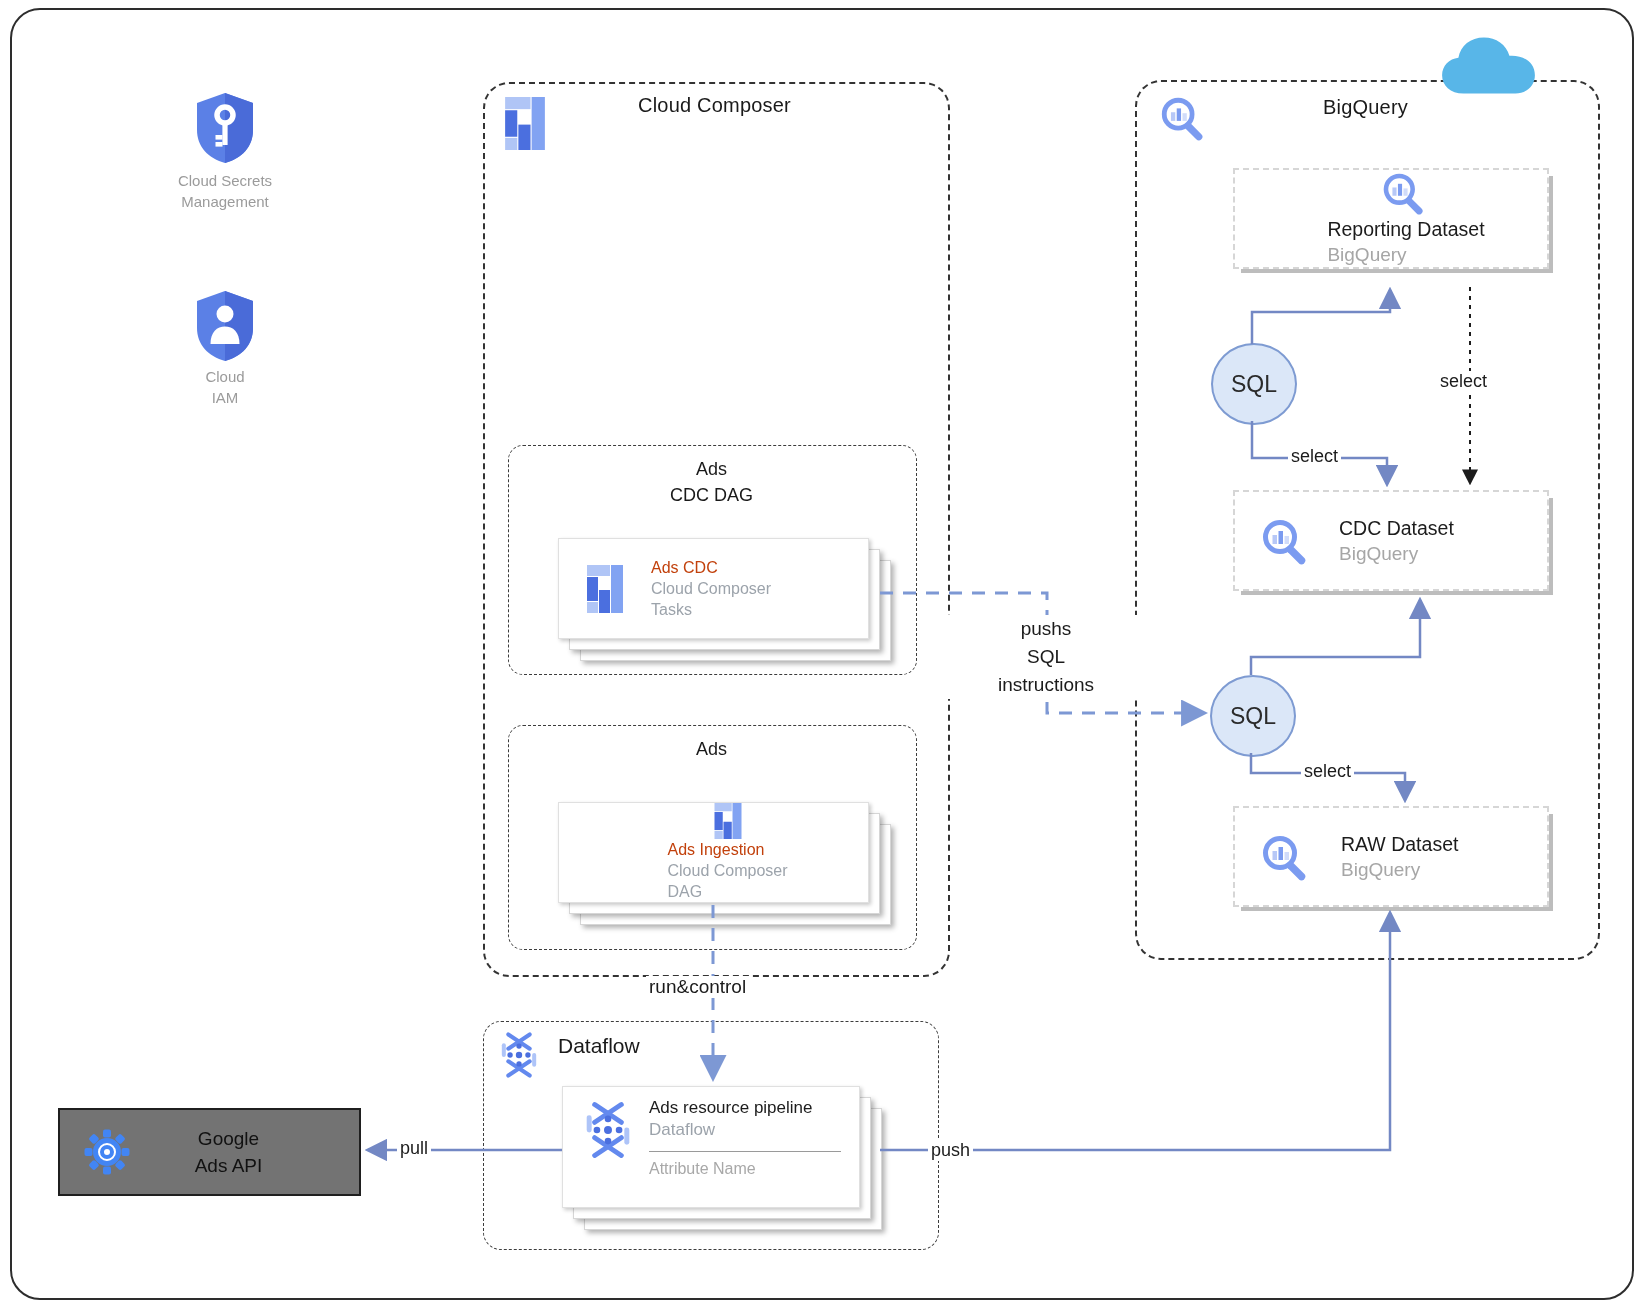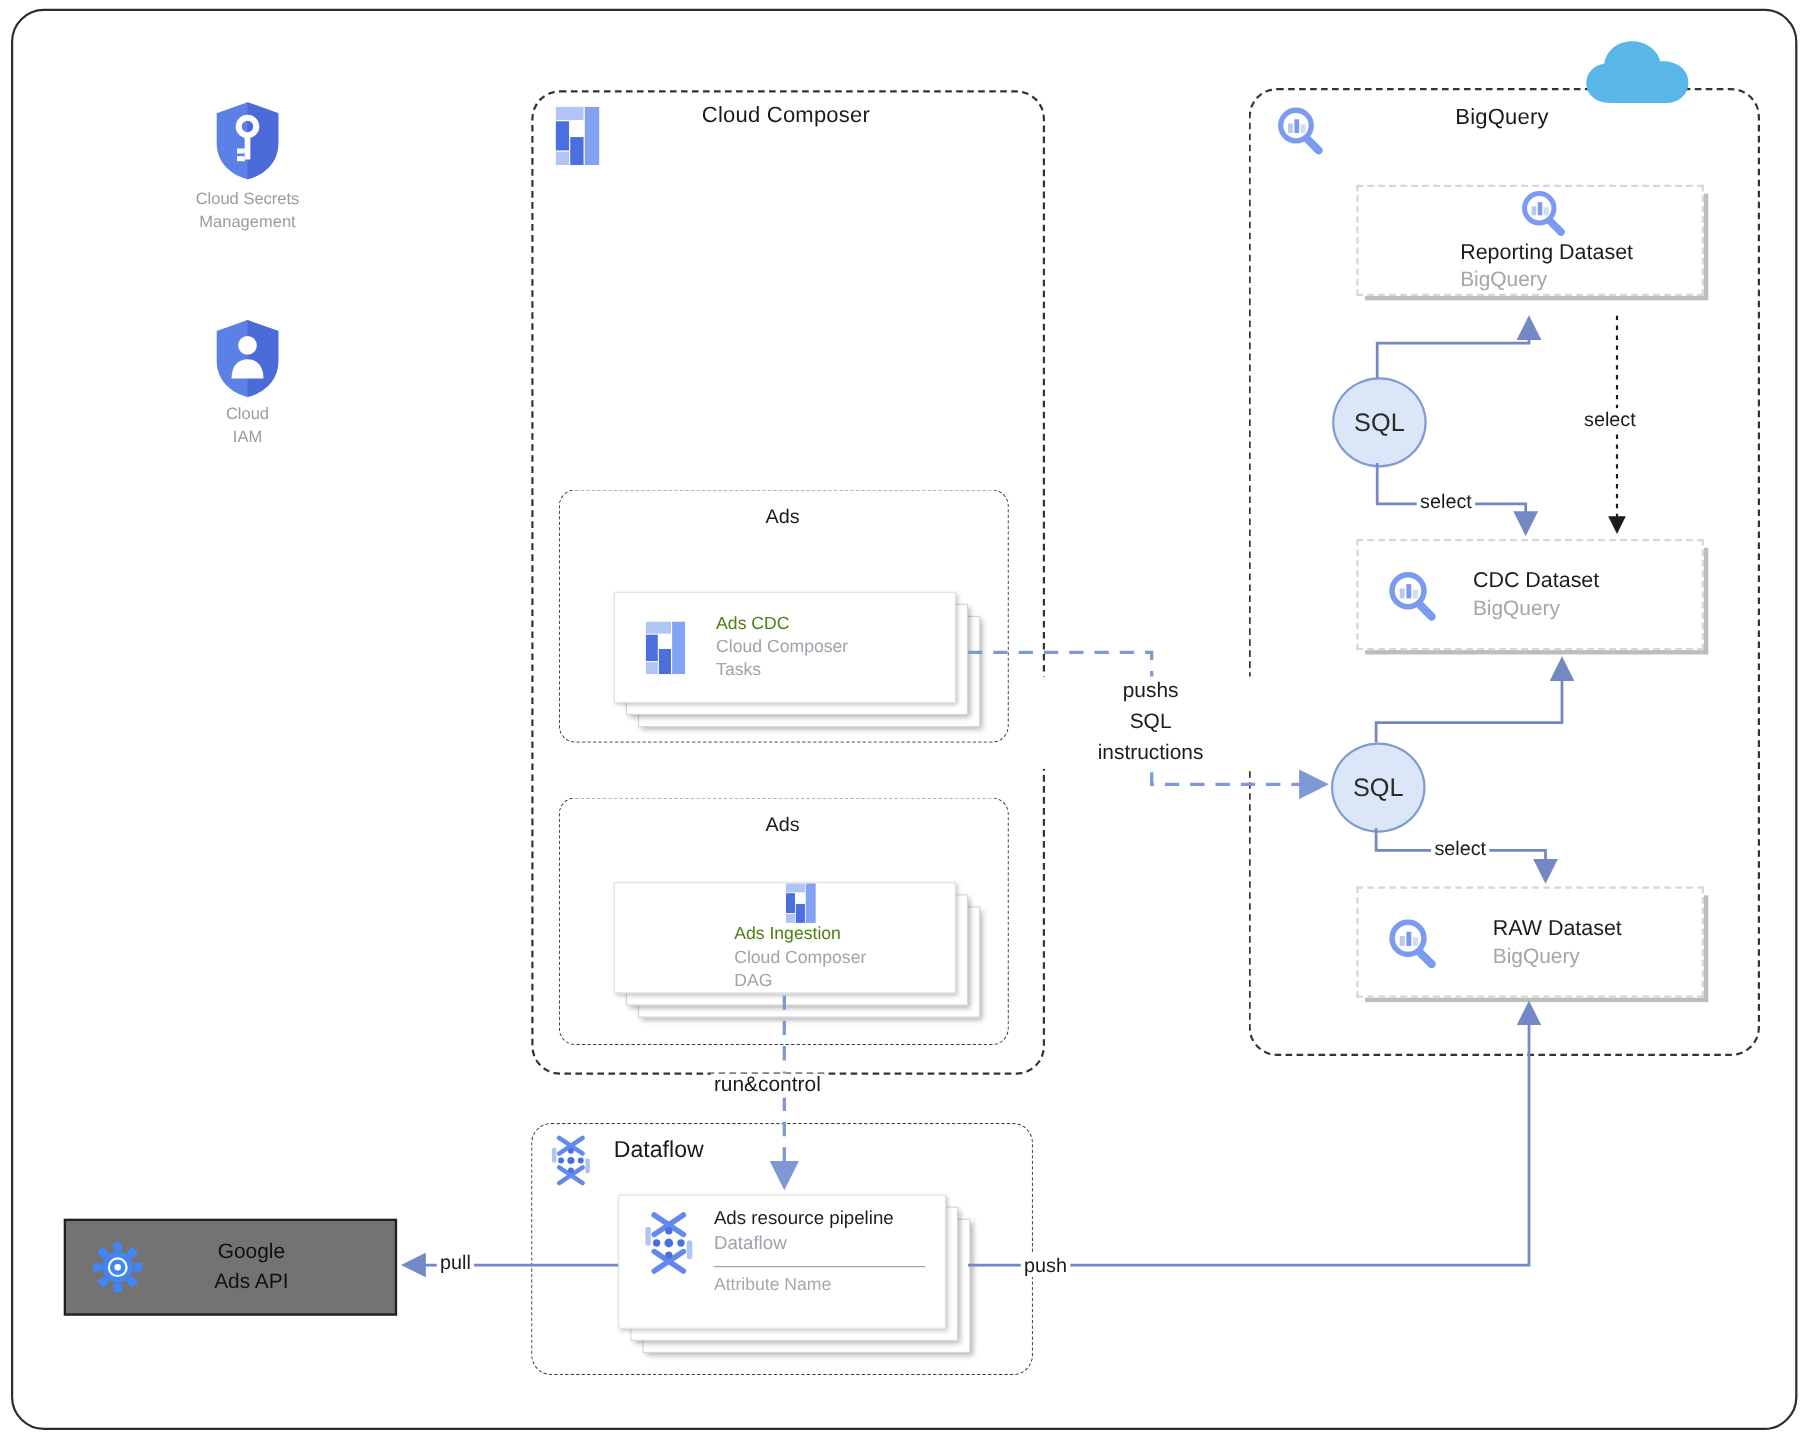--- a/index.html
+++ b/index.html
@@ -8,21 +8,21 @@
   .abs{position:absolute;}
   .outer-frame{left:10px;top:8px;width:1620px;height:1288px;border:2.5px solid #2d2d2d;border-radius:30px;background:#fff;}
   .dashed-container{border:2px dashed #333;border-radius:26px;background:transparent;z-index:2;}
   .dashed-sub{border:1.8px dashed #3c3c3c;border-radius:15px;z-index:2;}
   .container-title{font-size:20px;color:#1a1a1a;text-align:center;letter-spacing:.2px;}
   .sub-title{font-size:18px;color:#1a1a1a;text-align:center;line-height:26px;}
   .icon-label{font-size:15px;color:#9b9b9b;text-align:center;line-height:21px;}
   .stack-wrap{z-index:3;}
   .stack-layer{position:absolute;background:#fff;border:1px solid #d6d6d6;box-shadow:3px 3px 5px rgba(0,0,0,.30);}
   .card-main{position:absolute;background:#fff;border:1px solid #e0e0e0;box-shadow:2px 2px 4px rgba(0,0,0,.22);display:flex;align-items:center;}
-  .card-title{font-size:16px;color:#4d7c0f;line-height:21px;}
+  .card-title{font-size:16px;color:#c2410c;line-height:21px;}
   .card-sub{font-size:16px;color:#9ca3ab;line-height:21px;}
   .dataset-card{background:#fff;border:2px dashed #d6d6d6;box-shadow:6px 6px 0 -2px #bdbdbd;display:flex;align-items:center;z-index:3;}
   .ds-title{font-size:19.5px;color:#1c1c1c;line-height:26px;}
   .ds-sub{font-size:19px;color:#a6a6a6;line-height:25px;}
   .sql-node{border-radius:50%;background:#dbe7f8;border:2px solid #7e9bd2;display:flex;align-items:center;justify-content:center;font-size:23px;color:#2b2b2b;z-index:4;}
   .edge-label{background:#fff;font-size:18px;color:#1b1b1b;padding:0 3px;z-index:6;white-space:nowrap;}
   .edge-label-block{background:#fff;font-size:19px;color:#1b1b1b;text-align:center;line-height:28px;z-index:6;}
   .connectors{left:0;top:0;z-index:5;pointer-events:none;}
   .api-box{background:#737373;border:2px solid #1f1f1f;display:flex;align-items:center;z-index:3;}
   .api-text{font-size:19px;color:#111;text-align:center;line-height:27px;flex:1;padding-right:34px;}
@@ -70,20 +70,21 @@
     <rect x="0" y="37" width="11" height="11" fill="#b0c5f6"></rect>
     <rect x="0" y="12" width="11" height="24" fill="#4b6fdf"></rect>
     <rect x="12" y="25" width="11" height="23" fill="#4b6fdf"></rect>
     <rect x="24" y="0" width="12" height="48" fill="#82a3f2"></rect>
   </svg>
   <div class="abs container-title" style="left:483px;top:94px;width:463px;z-index:3;">Cloud Composer</div>
 
   <div class="abs dashed-sub" style="left:508px;top:445px;width:407px;height:228px;"></div>
   <div class="abs sub-title" style="left:508px;top:456px;width:407px;z-index:3;">
     <div>Ads</div>
+    <div>CDC DAG</div>
   </div>
 
   <div class="abs stack-wrap" style="left:558px;top:538px;width:331px;height:121px;">
     <div class="stack-layer" style="left:22px;top:22px;width:309px;height:99px;"></div>
     <div class="stack-layer" style="left:11px;top:11px;width:309px;height:99px;"></div>
     <div class="card-main" style="left:0;top:0;width:309px;height:99px;">
       <svg style="margin-left:28px;" width="36" height="48" viewBox="0 0 36 48">
         <rect x="0" y="0" width="23" height="11" fill="#b0c5f6"></rect>
         <rect x="0" y="37" width="11" height="11" fill="#b0c5f6"></rect>
         <rect x="0" y="12" width="11" height="24" fill="#4b6fdf"></rect>
@@ -161,21 +162,21 @@
   </div>
 
   <div class="abs dataset-card" style="left:1233px;top:806px;width:312px;height:97px;">
     <svg style="margin-left:24px;" width="50" height="50" viewBox="0 0 50 50">
       <circle cx="21" cy="21" r="14.5" fill="#ffffff" stroke="#7b9bf0" stroke-width="5"></circle>
       <path d="M31.5 33.5 L42.5 44.5" stroke="#7b9bf0" stroke-width="7.5" stroke-linecap="round"></path>
       <rect x="13.5" y="19" width="4.5" height="9" fill="#7b9bf0" opacity="0.55"></rect>
       <rect x="19.5" y="15" width="4.5" height="13" fill="#7b9bf0"></rect>
       <rect x="25.5" y="20" width="4.5" height="8" fill="#7b9bf0" opacity="0.35"></rect>
     </svg>
-    <div style="margin-left:48px;">
+    <div style="margin-left:32px;">
       <div class="ds-title">RAW Dataset</div>
       <div class="ds-sub">BigQuery</div>
     </div>
   </div>
 
   <div class="abs sql-node" style="left:1211px;top:343px;width:82px;height:78px;">SQL</div>
   <div class="abs sql-node" style="left:1210px;top:675px;width:82px;height:78px;">SQL</div>
 
   <div class="abs dashed-sub" style="left:483px;top:1021px;width:454px;height:227px;border-radius:18px;"></div>
   <svg class="abs" style="left:497px;top:1030px;z-index:3;" width="44" height="50" viewBox="0 0 48 56">

